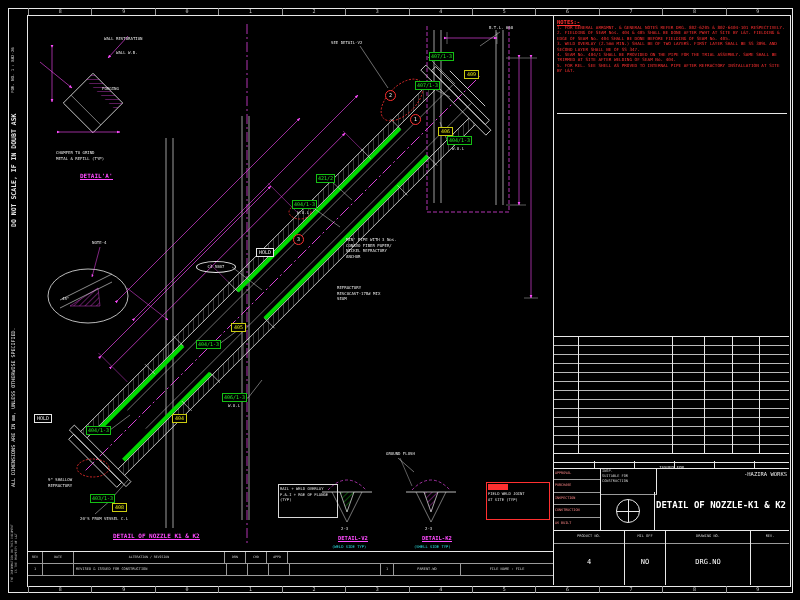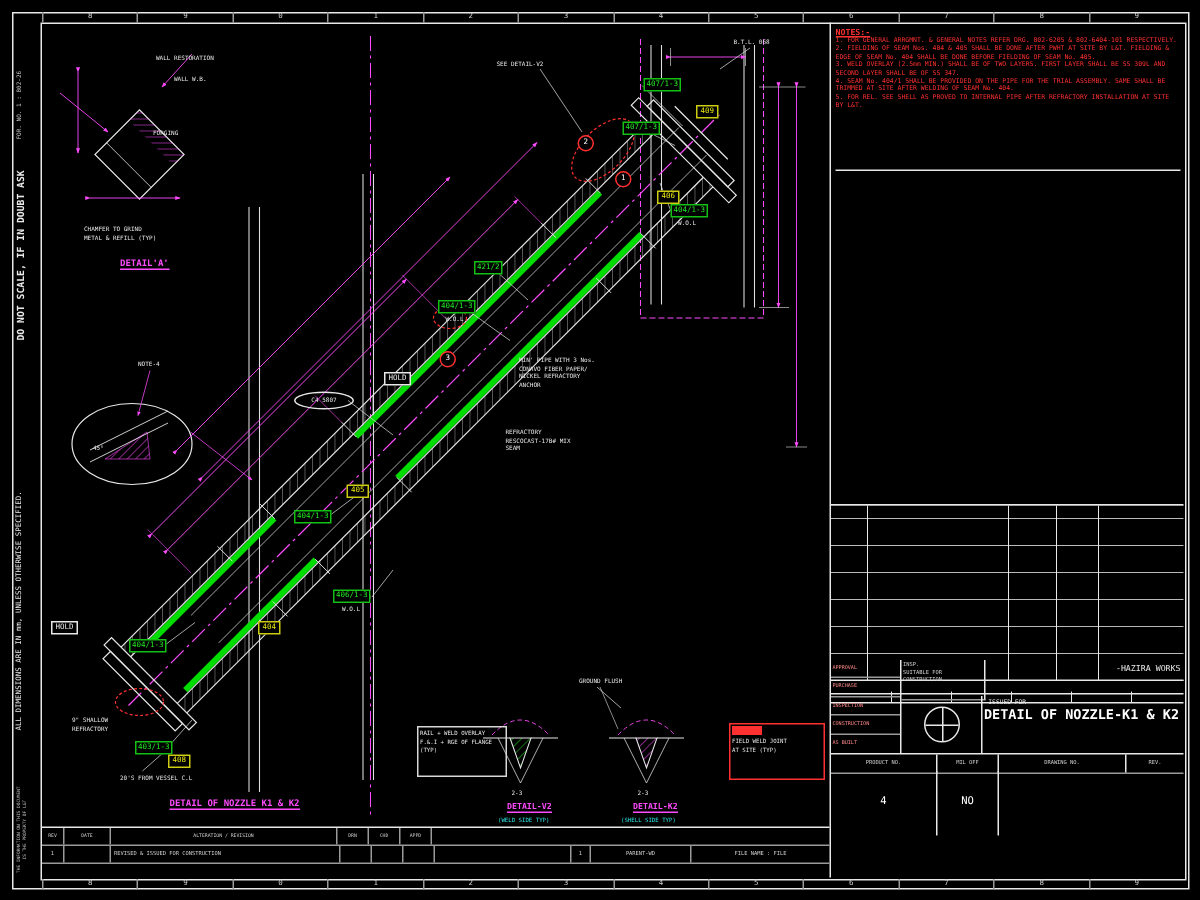--- a/index.html
+++ b/index.html
@@ -327,21 +327,21 @@
          repeating-linear-gradient(to bottom, transparent 0 8.4px, rgba(232,232,232,.8) 8.4px 9px),
          linear-gradient(to right, transparent 0 24px, #e8e8e8 24px 24.5px, transparent 24.5px 118px, #e8e8e8 118px 118.5px, transparent 118.5px 150px, #e8e8e8 150px 150.5px, transparent 150.5px 178px, #e8e8e8 178px 178.5px, transparent 178.5px 205px, #e8e8e8 205px 205.5px, transparent 205.5px 100%);">
   </div>
   <div class="a" style="left:554px;top:453px;width:235px;height:8px;border-top:1px solid #e8e8e8;border-bottom:1px solid #e8e8e8;text-align:center;">
     <span style="font-size:4.2px;line-height:8px;color:#e8e8e8;">ISSUED FOR</span>
   </div>
   <div class="a" style="left:554px;top:461px;width:235px;height:7px;border-bottom:1px solid #e8e8e8;
        background-image:linear-gradient(to right, transparent 0 40px, #e8e8e8 40px 40.5px, transparent 40.5px 80px, #e8e8e8 80px 80.5px, transparent 80.5px 120px, #e8e8e8 120px 120.5px, transparent 120.5px 160px, #e8e8e8 160px 160.5px, transparent 160.5px 200px, #e8e8e8 200px 200.5px, transparent 200.5px 100%);">
   </div>
 
-  <div class="a" style="left:554px;top:440px;width:235px;height:96px;">
+  <div class="a" style="left:554px;top:468px;width:235px;height:96px;">
 
     <div class="a" style="left:0;top:0;width:46px;height:62px;border-right:1px solid #e8e8e8;">
       <div style="height:11.4px;border-bottom:1px solid #9a9a9a;font-size:3.4px;color:#ff8888;line-height:11px;padding-left:1px;">APPROVAL</div>
       <div style="height:11.4px;border-bottom:1px solid #9a9a9a;font-size:3.4px;color:#ff8888;line-height:11px;padding-left:1px;">PURCHASE</div>
       <div style="height:11.4px;border-bottom:1px solid #9a9a9a;font-size:3.4px;color:#ff8888;line-height:11px;padding-left:1px;">INSPECTION</div>
       <div style="height:11.4px;border-bottom:1px solid #9a9a9a;font-size:3.4px;color:#ff8888;line-height:11px;padding-left:1px;">CONSTRUCTION</div>
       <div style="height:11.4px;font-size:3.4px;color:#ff8888;line-height:11px;padding-left:1px;">AS BUILT</div>
     </div>
 
     <div class="a" style="left:47px;top:0;width:53px;height:24px;border-right:1px solid #e8e8e8;border-bottom:1px solid #9a9a9a;padding:1px;">
@@ -359,20 +359,21 @@
 
     <div class="a" style="left:0;top:62px;width:235px;height:12px;border-top:1px solid #e8e8e8;border-bottom:1px solid #9a9a9a;display:flex;">
       <div class="celllbl" style="width:70px;border-right:1px solid #e8e8e8;line-height:11px;text-align:center;">PRODUCT NO.</div>
       <div class="celllbl" style="width:40px;border-right:1px solid #e8e8e8;line-height:11px;text-align:center;">MIL OFF</div>
       <div class="celllbl" style="width:84px;border-right:1px solid #e8e8e8;line-height:11px;text-align:center;">DRAWING NO.</div>
       <div class="celllbl" style="flex:1;line-height:11px;text-align:center;">REV.</div>
     </div>
     <div class="a" style="left:0;top:74px;width:235px;height:43px;display:flex;">
       <div style="width:70px;border-right:1px solid #e8e8e8;font-size:7px;line-height:40px;text-align:center;color:#fff;">4</div>
       <div style="width:40px;border-right:1px solid #e8e8e8;font-size:7px;line-height:40px;text-align:center;color:#fff;">NO</div>
+      <div style="width:84px;border-right:1px solid #e8e8e8;font-size:7px;line-height:40px;text-align:center;color:#fff;">DRG.NO</div>
       <div style="flex:1;font-size:7px;line-height:40px;text-align:center;color:#fff;"></div>
     </div>
   </div>
 
   <div class="a" style="left:28px;top:551px;width:525px;height:34px;border-top:1px solid #e8e8e8;">
     <div style="display:flex;height:11px;border-bottom:1px solid #9a9a9a;">
       <div class="celllbl" style="width:14px;border-right:1px solid #9a9a9a;text-align:center;line-height:10px;font-size:3.2px;">REV</div>
       <div class="celllbl" style="width:30px;border-right:1px solid #9a9a9a;text-align:center;line-height:10px;font-size:3.2px;">DATE</div>
       <div class="celllbl" style="width:150px;border-right:1px solid #9a9a9a;text-align:center;line-height:10px;font-size:3.2px;">ALTERATION / REVISION</div>
       <div class="celllbl" style="width:20px;border-right:1px solid #9a9a9a;text-align:center;line-height:10px;font-size:3.2px;">DRN</div>

